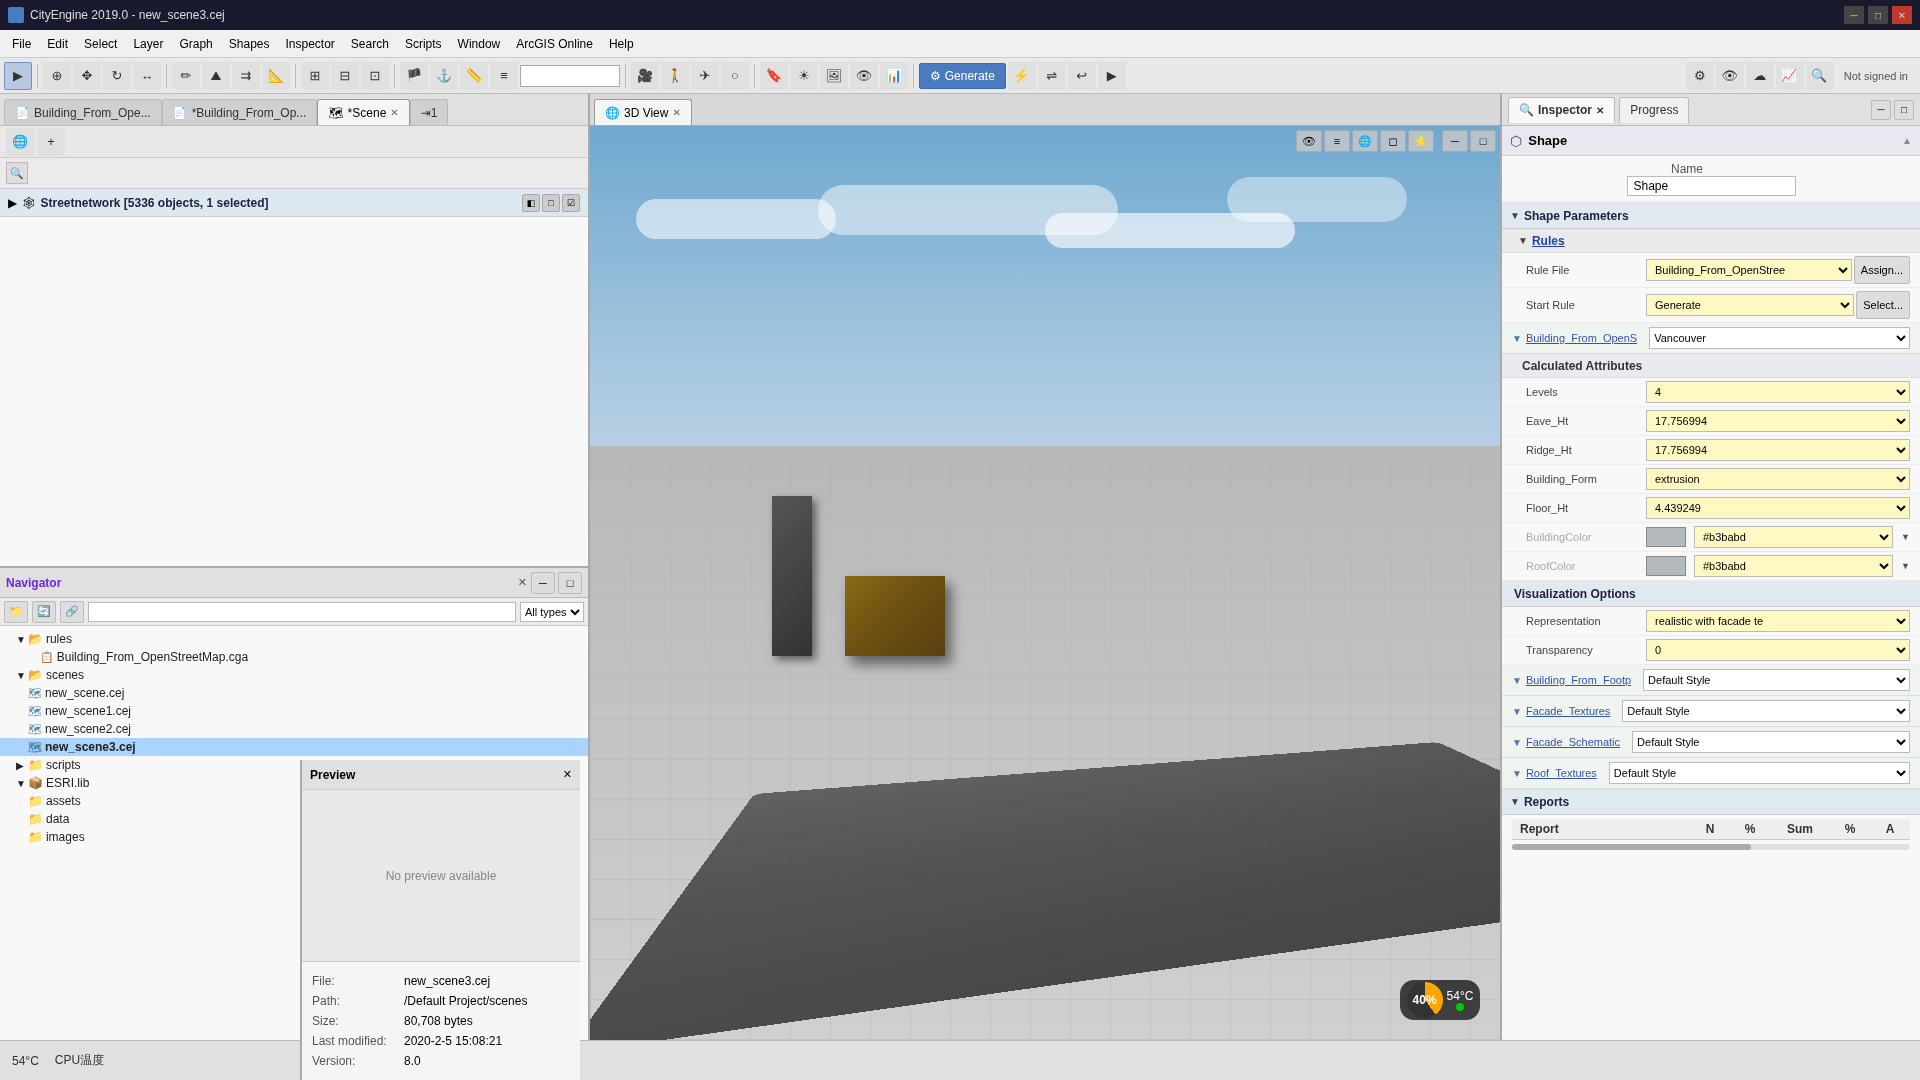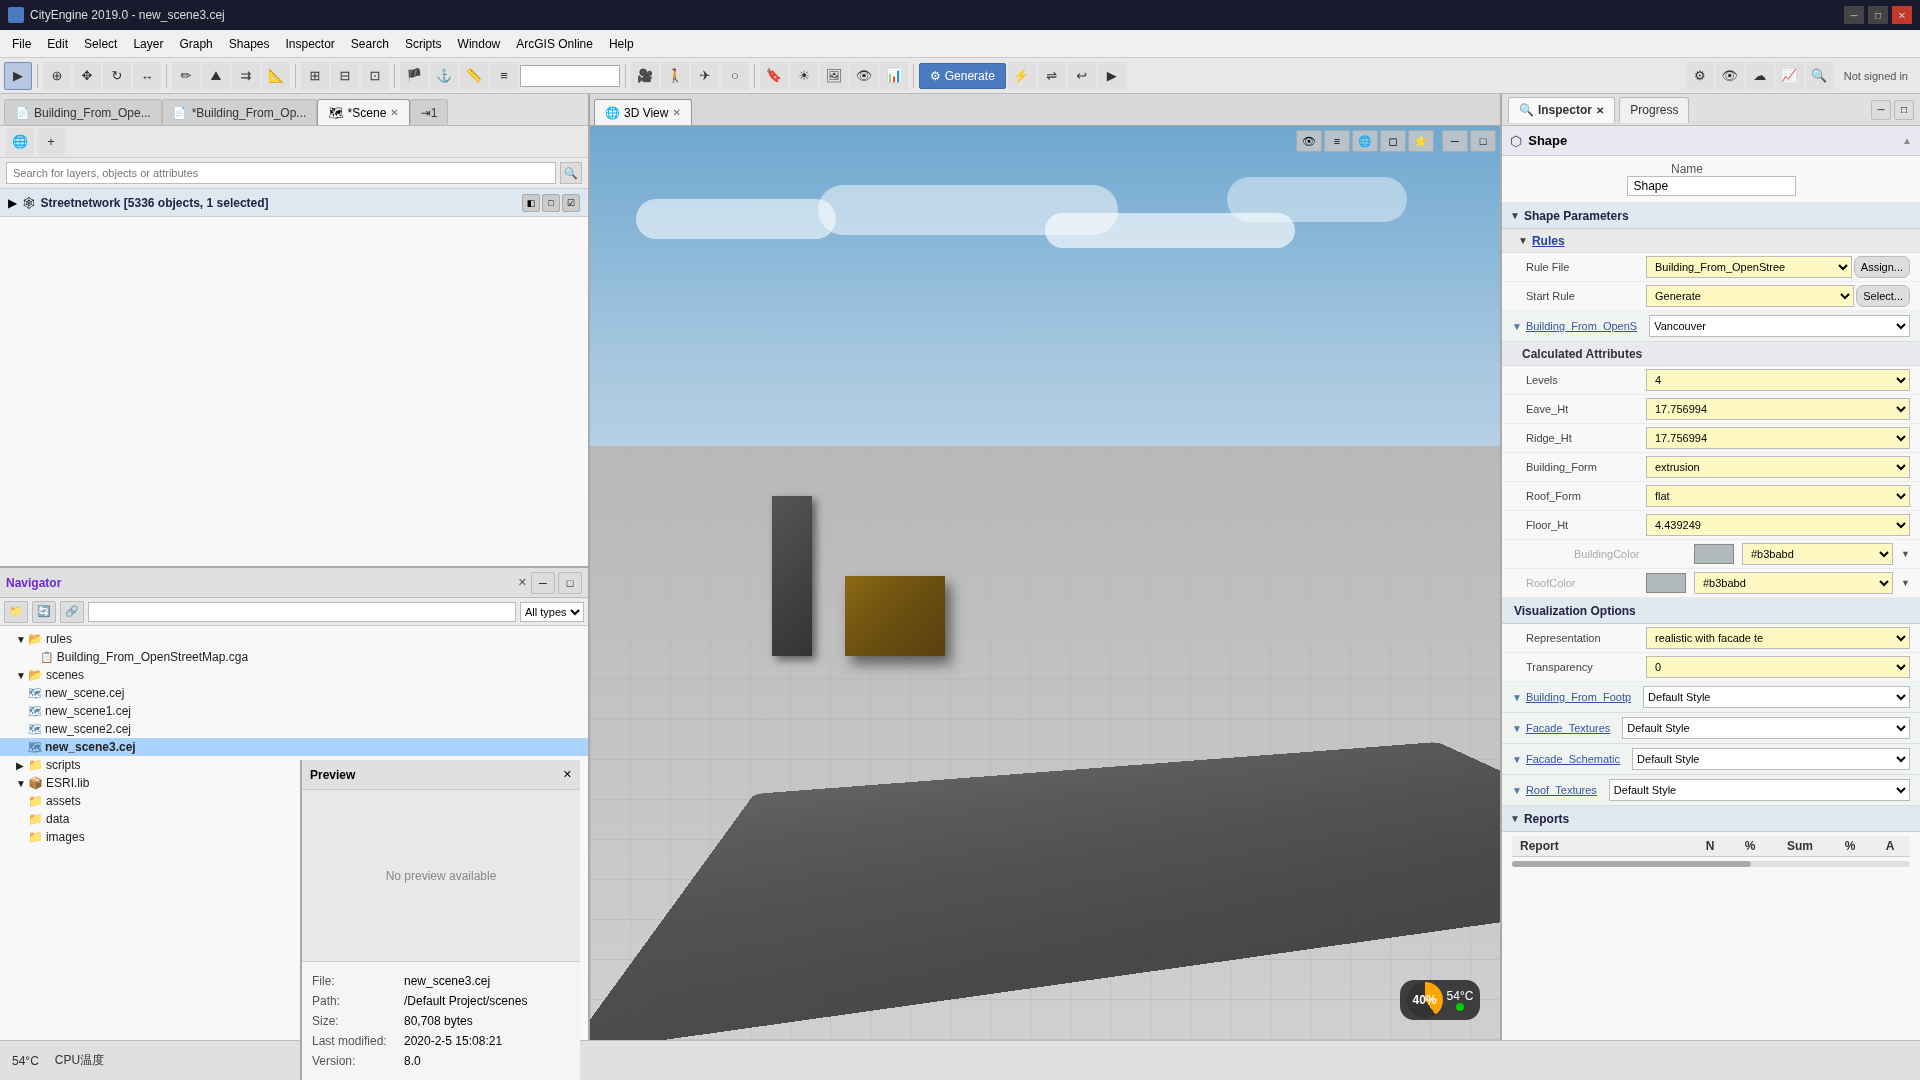--- a/index.html
+++ b/index.html
@@ -449,21 +449,21 @@
     .param-dropdown {
       flex: 1;
       height: 22px;
       border: 1px solid #bbb;
       background: #fef9c3;
       font-size: 11px;
       padding: 1px 4px;
       cursor: pointer;
     }
     .param-dropdown-arrow { font-size: 9px; color: #555; }
-    .param-btn { height: 22px; padding: 0 6px; background: #ddd; border: 1px solid #bbb; cursor: pointer; font-size: 11px; border-radius: 7px; }
+    .param-btn { height: 28px; padding: 0 6px; background: #ddd; border: 1px solid #bbb; cursor: pointer; font-size: 11px; border-radius: 2px; }
 
     .color-swatch { width: 40px; height: 20px; border: 1px solid #888; cursor: pointer; }
     .color-row { display: flex; align-items: center; flex: 1; gap: 8px; }
 
     
     .linked-section {
       display: flex;
       align-items: center;
       padding: 4px 10px;
       background: #f0f4f0;
@@ -649,21 +649,20 @@
       </div>
     </div>
 
     <div class="scene-section">
       <div class="scene-toolbar">
         <button class="toolbar-btn">🌐</button>
         <button class="toolbar-btn">+</button>
         <div style="flex:1"></div>
       </div>
       <div style="padding:4px 6px; background:#ebebeb; border-bottom:1px solid #ccc; display:flex; gap:4px; align-items:center;">
-        <input class="scene-search" type="text" placeholder="Search for layers, objects or attributes" style="">
         <button class="search-icon-btn">🔍</button>
       </div>
       <div class="scene-header">
         <span>▶</span>
         <span>🕸</span>
         <span class="scene-header-label">Streetnetwork [5336 objects, 1 selected]</span>
         <div class="scene-header-btns">
           <button class="scene-header-btn">◧</button>
           <button class="scene-header-btn">□</button>
           <button class="scene-header-btn">☑</button>
@@ -961,40 +960,32 @@
 
       <div class="param-row">
         <span class="param-label">Building_Form</span>
         <div class="param-value-wrap">
           <select class="param-dropdown">
             <option>extrusion</option>
           </select>
         </div>
       </div>
 
-      <div class="param-row">
-        <span class="param-label">Roof_Form</span>
-        <div class="param-value-wrap">
-          <select class="param-dropdown">
-            <option>flat</option>
-          </select>
-        </div>
-      </div>
 
       <div class="param-row">
         <span class="param-label">Floor_Ht</span>
         <div class="param-value-wrap">
           <select class="param-dropdown">
             <option>4.439249</option>
           </select>
         </div>
       </div>
 
       <div class="param-row">
-        <span class="param-label" style="color:#aaa;margin-left:48px;">BuildingColor</span>
+        <span class="param-label" style="color:#aaa;">BuildingColor</span>
         <div class="param-value-wrap color-row">
           <div class="color-swatch" style="background:#b3babd;"></div>
           <select class="param-dropdown" style="width:80px;">
             <option>#b3babd</option>
           </select>
           <span class="param-dropdown-arrow">▼</span>
         </div>
       </div>
 
       <div class="param-row">

